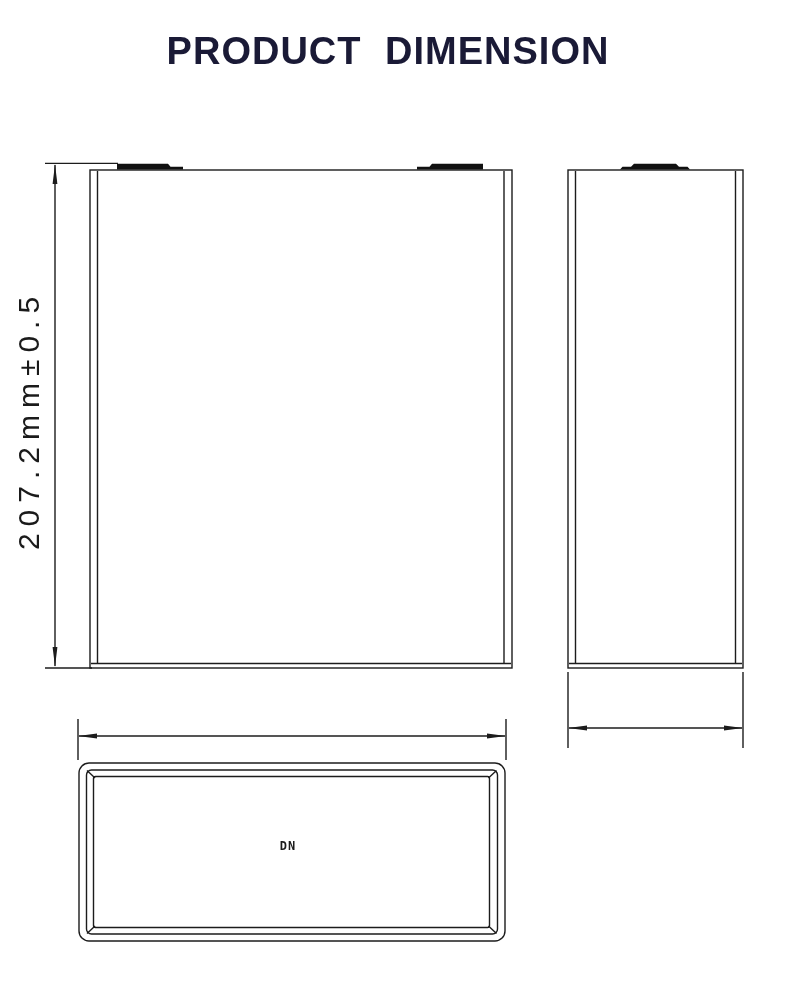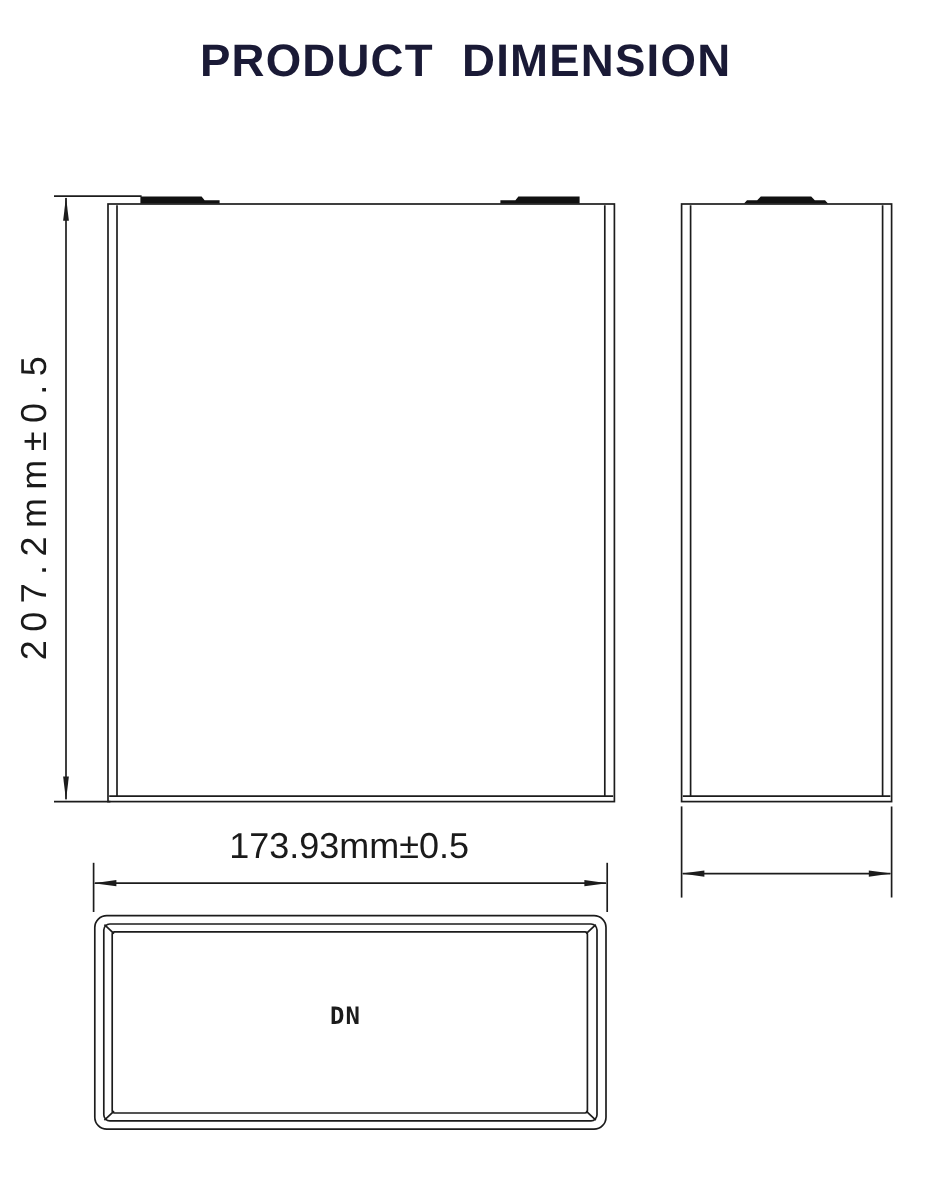--- a/index.html
+++ b/index.html
@@ -24,21 +24,21 @@
     transform:translate(-50%,-50%);
   }
   .dim-height{
     left:29px;top:420px;letter-spacing:7px;
     transform:translate(-50%,-50%) rotate(-90deg);
   }
   .dim-width-top{left:291px;top:706px;}
   .dim-width-side{left:659px;top:759px;font-size:29px;}
   .marking{
     position:absolute;left:288px;top:846px;transform:translate(-50%,-50%);
-    font-family:"DejaVu Sans Mono",monospace;font-size:20px;font-weight:bold;
+    font-family:"DejaVu Sans Mono",monospace;font-size:12px;font-weight:bold;
     letter-spacing:1px;color:var(--line);
   }
 </style>
 </head>
 <body>
 
 <div class="canvas">
 
   <h1 class="title">PRODUCT DIMENSION</h1>
 
@@ -91,18 +91,17 @@
       <rect class="ln" x="93.5" y="776.5" width="396" height="151" rx="2" stroke-width="1.2"></rect>
       <line class="ln" x1="87" y1="770.5" x2="95" y2="778" stroke-width="1.1"></line>
       <line class="ln" x1="496.5" y1="770.5" x2="488.5" y2="778" stroke-width="1.1"></line>
       <line class="ln" x1="87" y1="933.5" x2="95" y2="926" stroke-width="1.1"></line>
       <line class="ln" x1="496.5" y1="933.5" x2="488.5" y2="926" stroke-width="1.1"></line>
     </g>
   </svg>
 
   <div class="dim dim-height">207.2mm±0.5</div>
 
-  <div class="dim dim-width-top">173.93mm±0.5</div>
 
 
   <div class="marking">DN</div>
 
 </div>
 
 </body></html>

